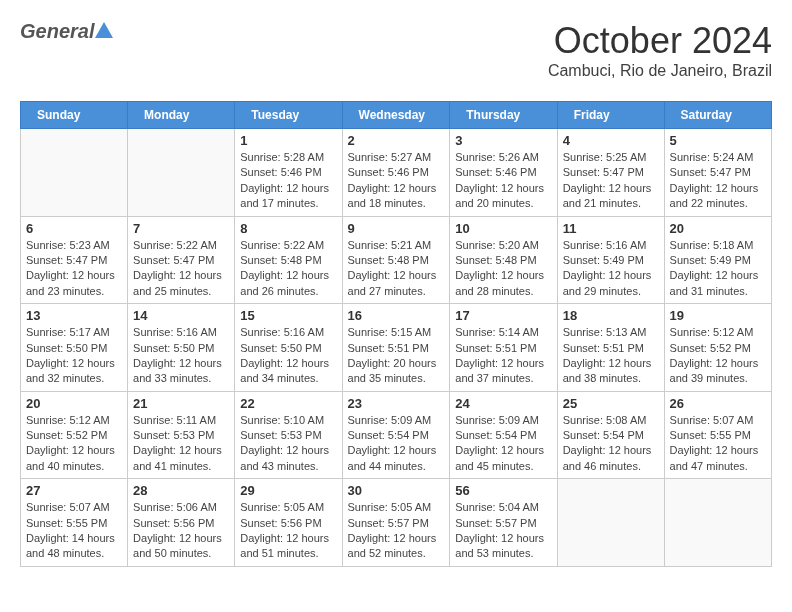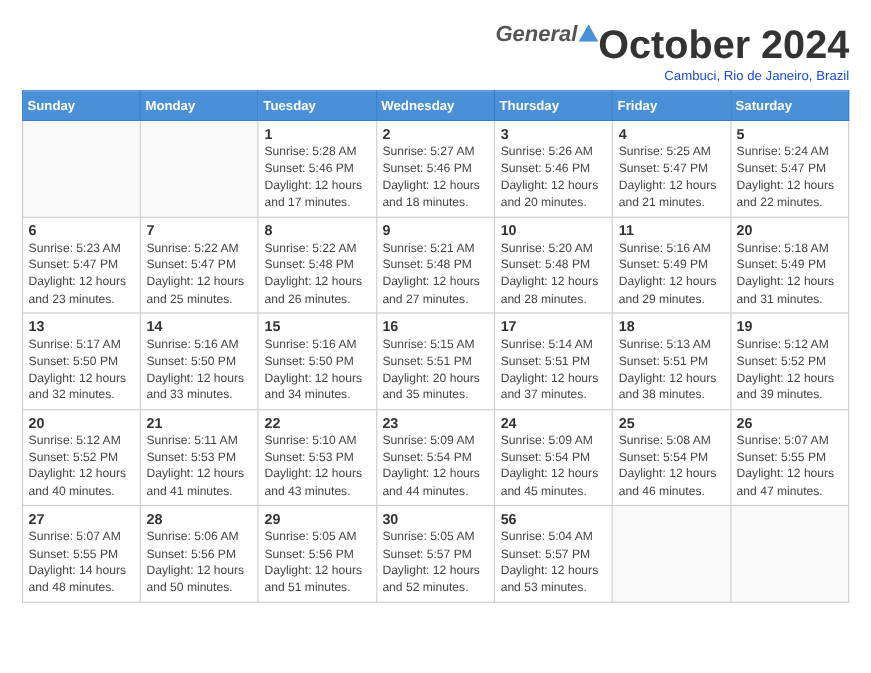--- a/index.html
+++ b/index.html
@@ -5,45 +5,45 @@
     * { box-sizing: border-box; margin: 0; padding: 0; }
     body {
       font-family: Arial, sans-serif;
       background: #fff;
       width: 792px;
       min-height: 612px;
       padding: 20px;
     }
     .header {
       display: flex;
-      justify-content: flex-end;
+      justify-content: space-between;
       align-items: flex-start;
-      margin-bottom: 6px;
+      margin-bottom: 21px;
     }
     .title-section {
       text-align: right;
     }
     .month-title {
       font-size: 36px;
-      font-weight: bold;
+      font-weight: normal;
       color: #333;
     }
     .location {
-      font-size: 12px;
-      color: #1d4ed8;
+      font-size: 16px;
+      color: #404040;
     }
     .calendar {
       width: 100%;
       border-collapse: collapse;
       font-size: 11px;
     }
     .calendar th {
       background-color: #4a90d9;
       color: #fff;
-      padding: 6px 4px;
+      padding: 6px 16px;
       text-align: left;
       font-size: 12px;
       font-weight: bold;
       border: 1px solid #3a7bc8;
     }
     .calendar td {
       border: 1px solid #ccc;
       vertical-align: top;
       padding: 4px 5px;
       width: 108px;

